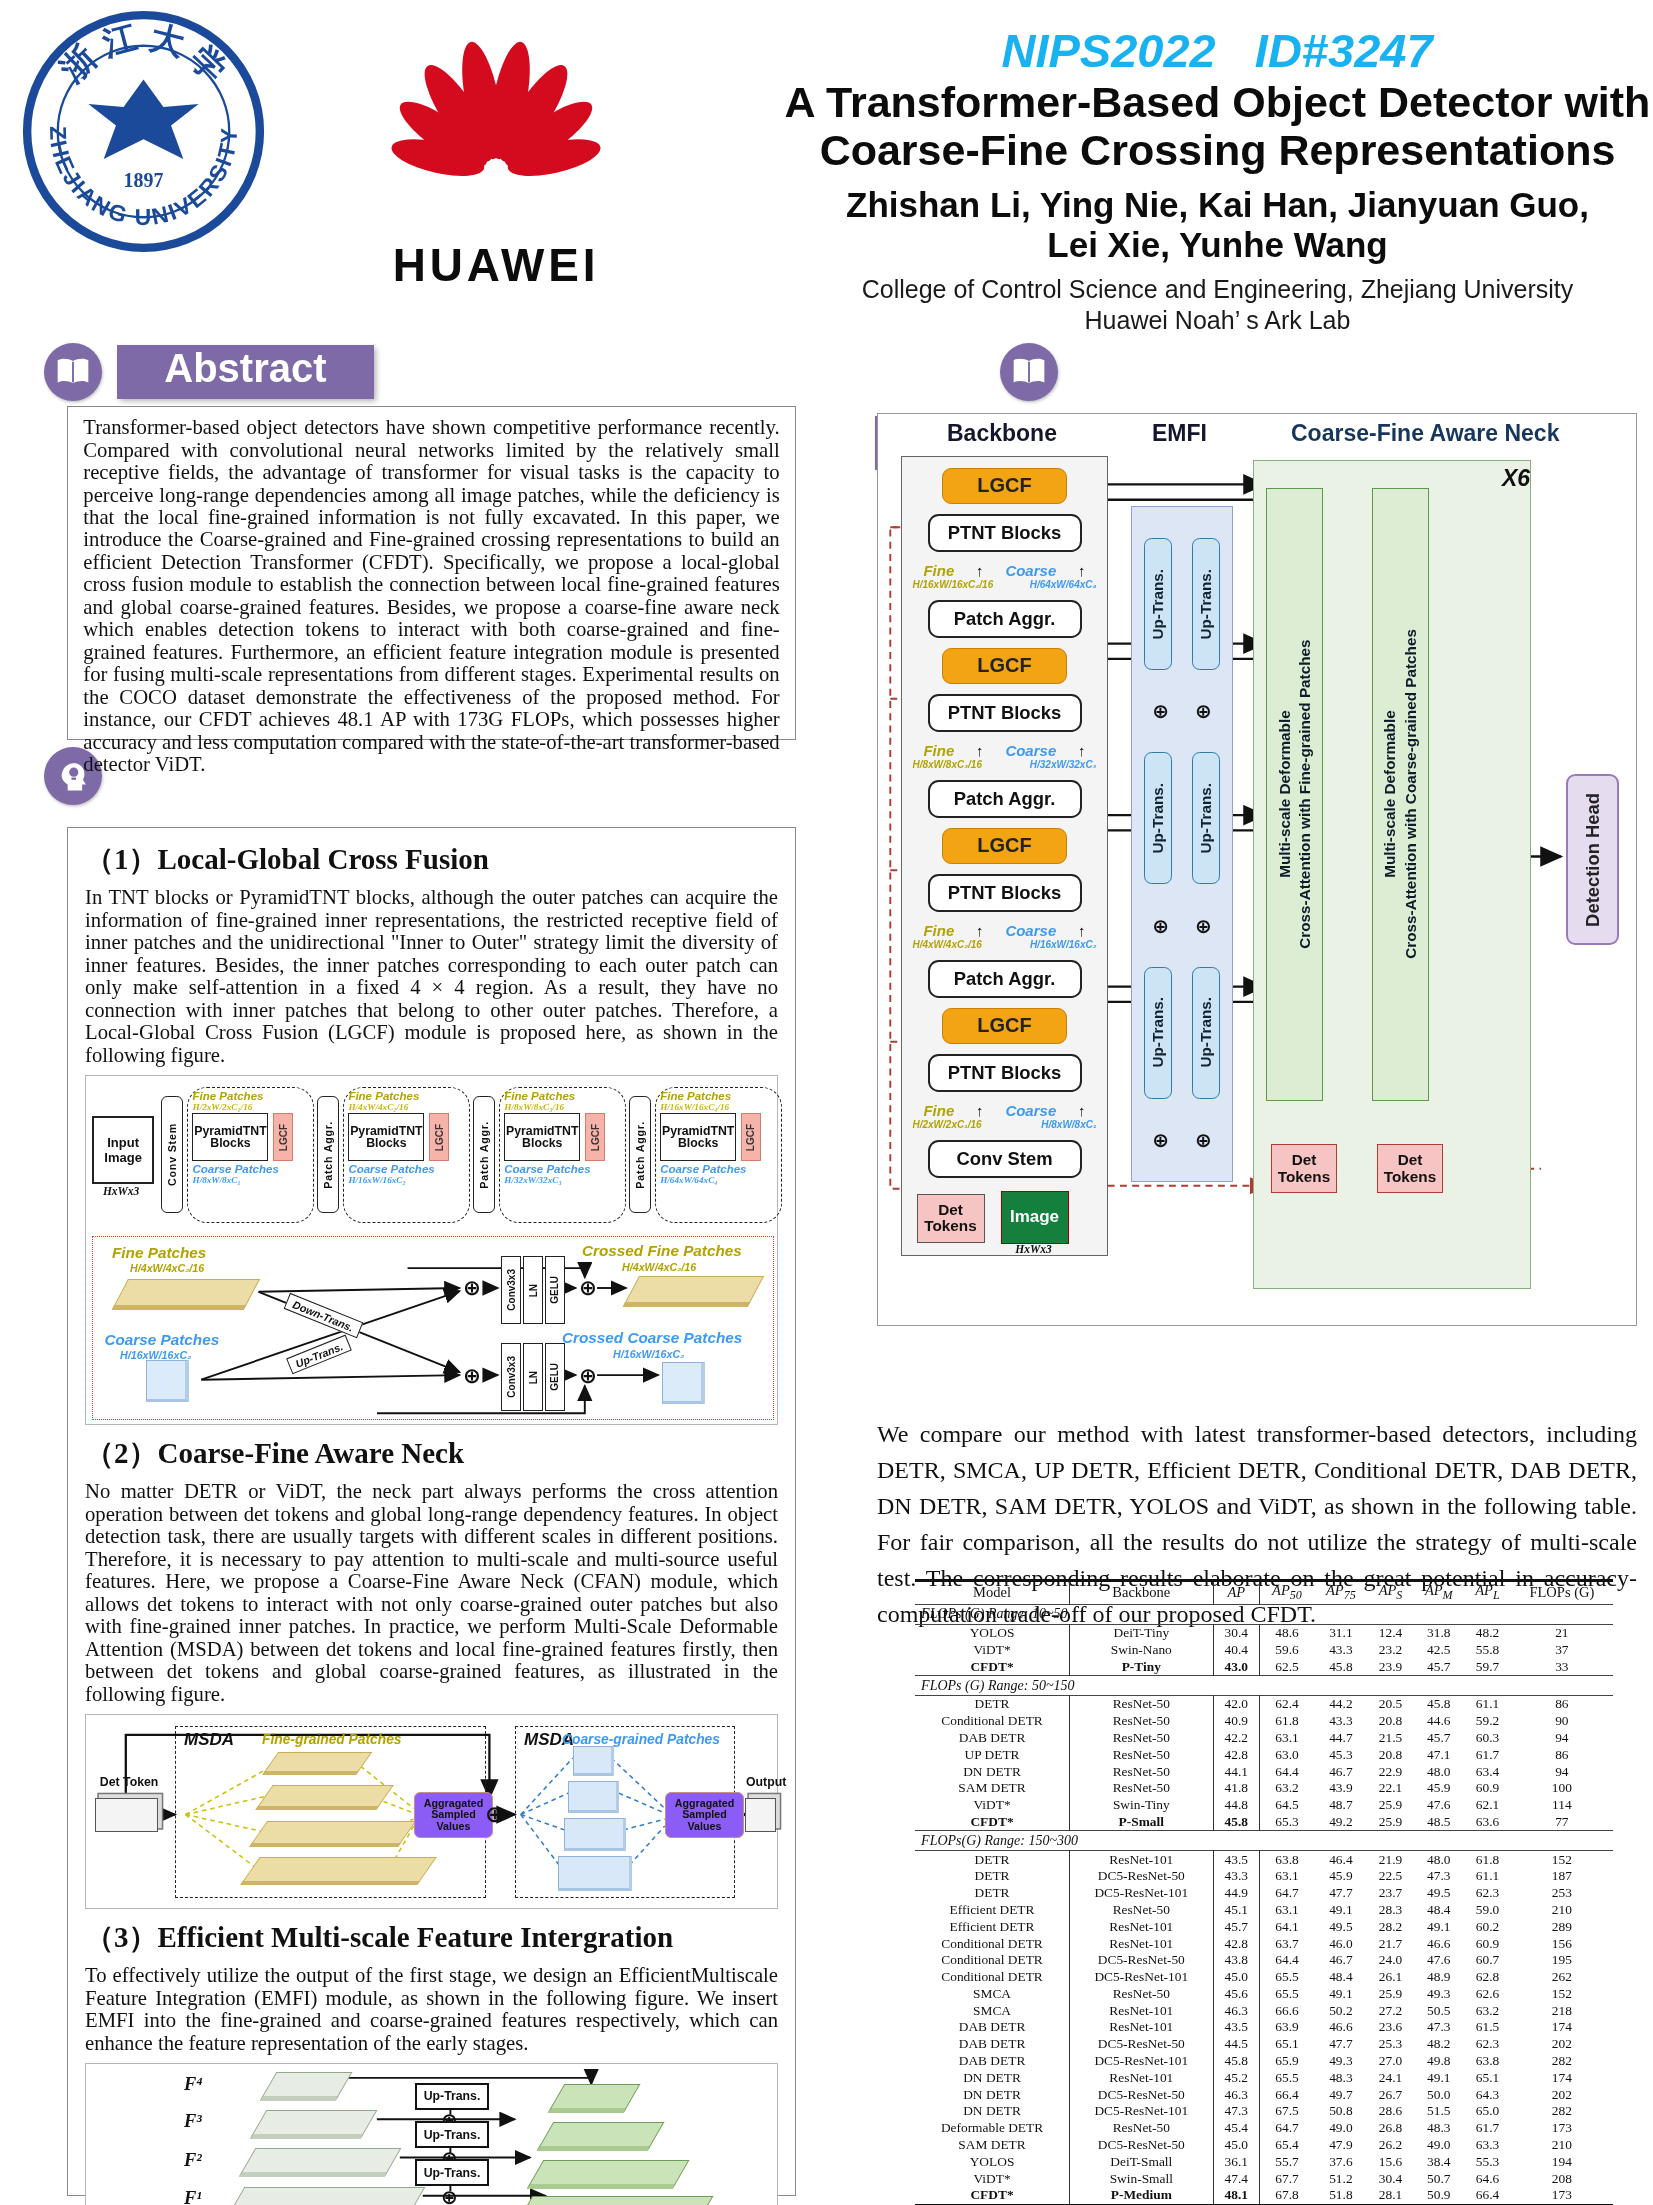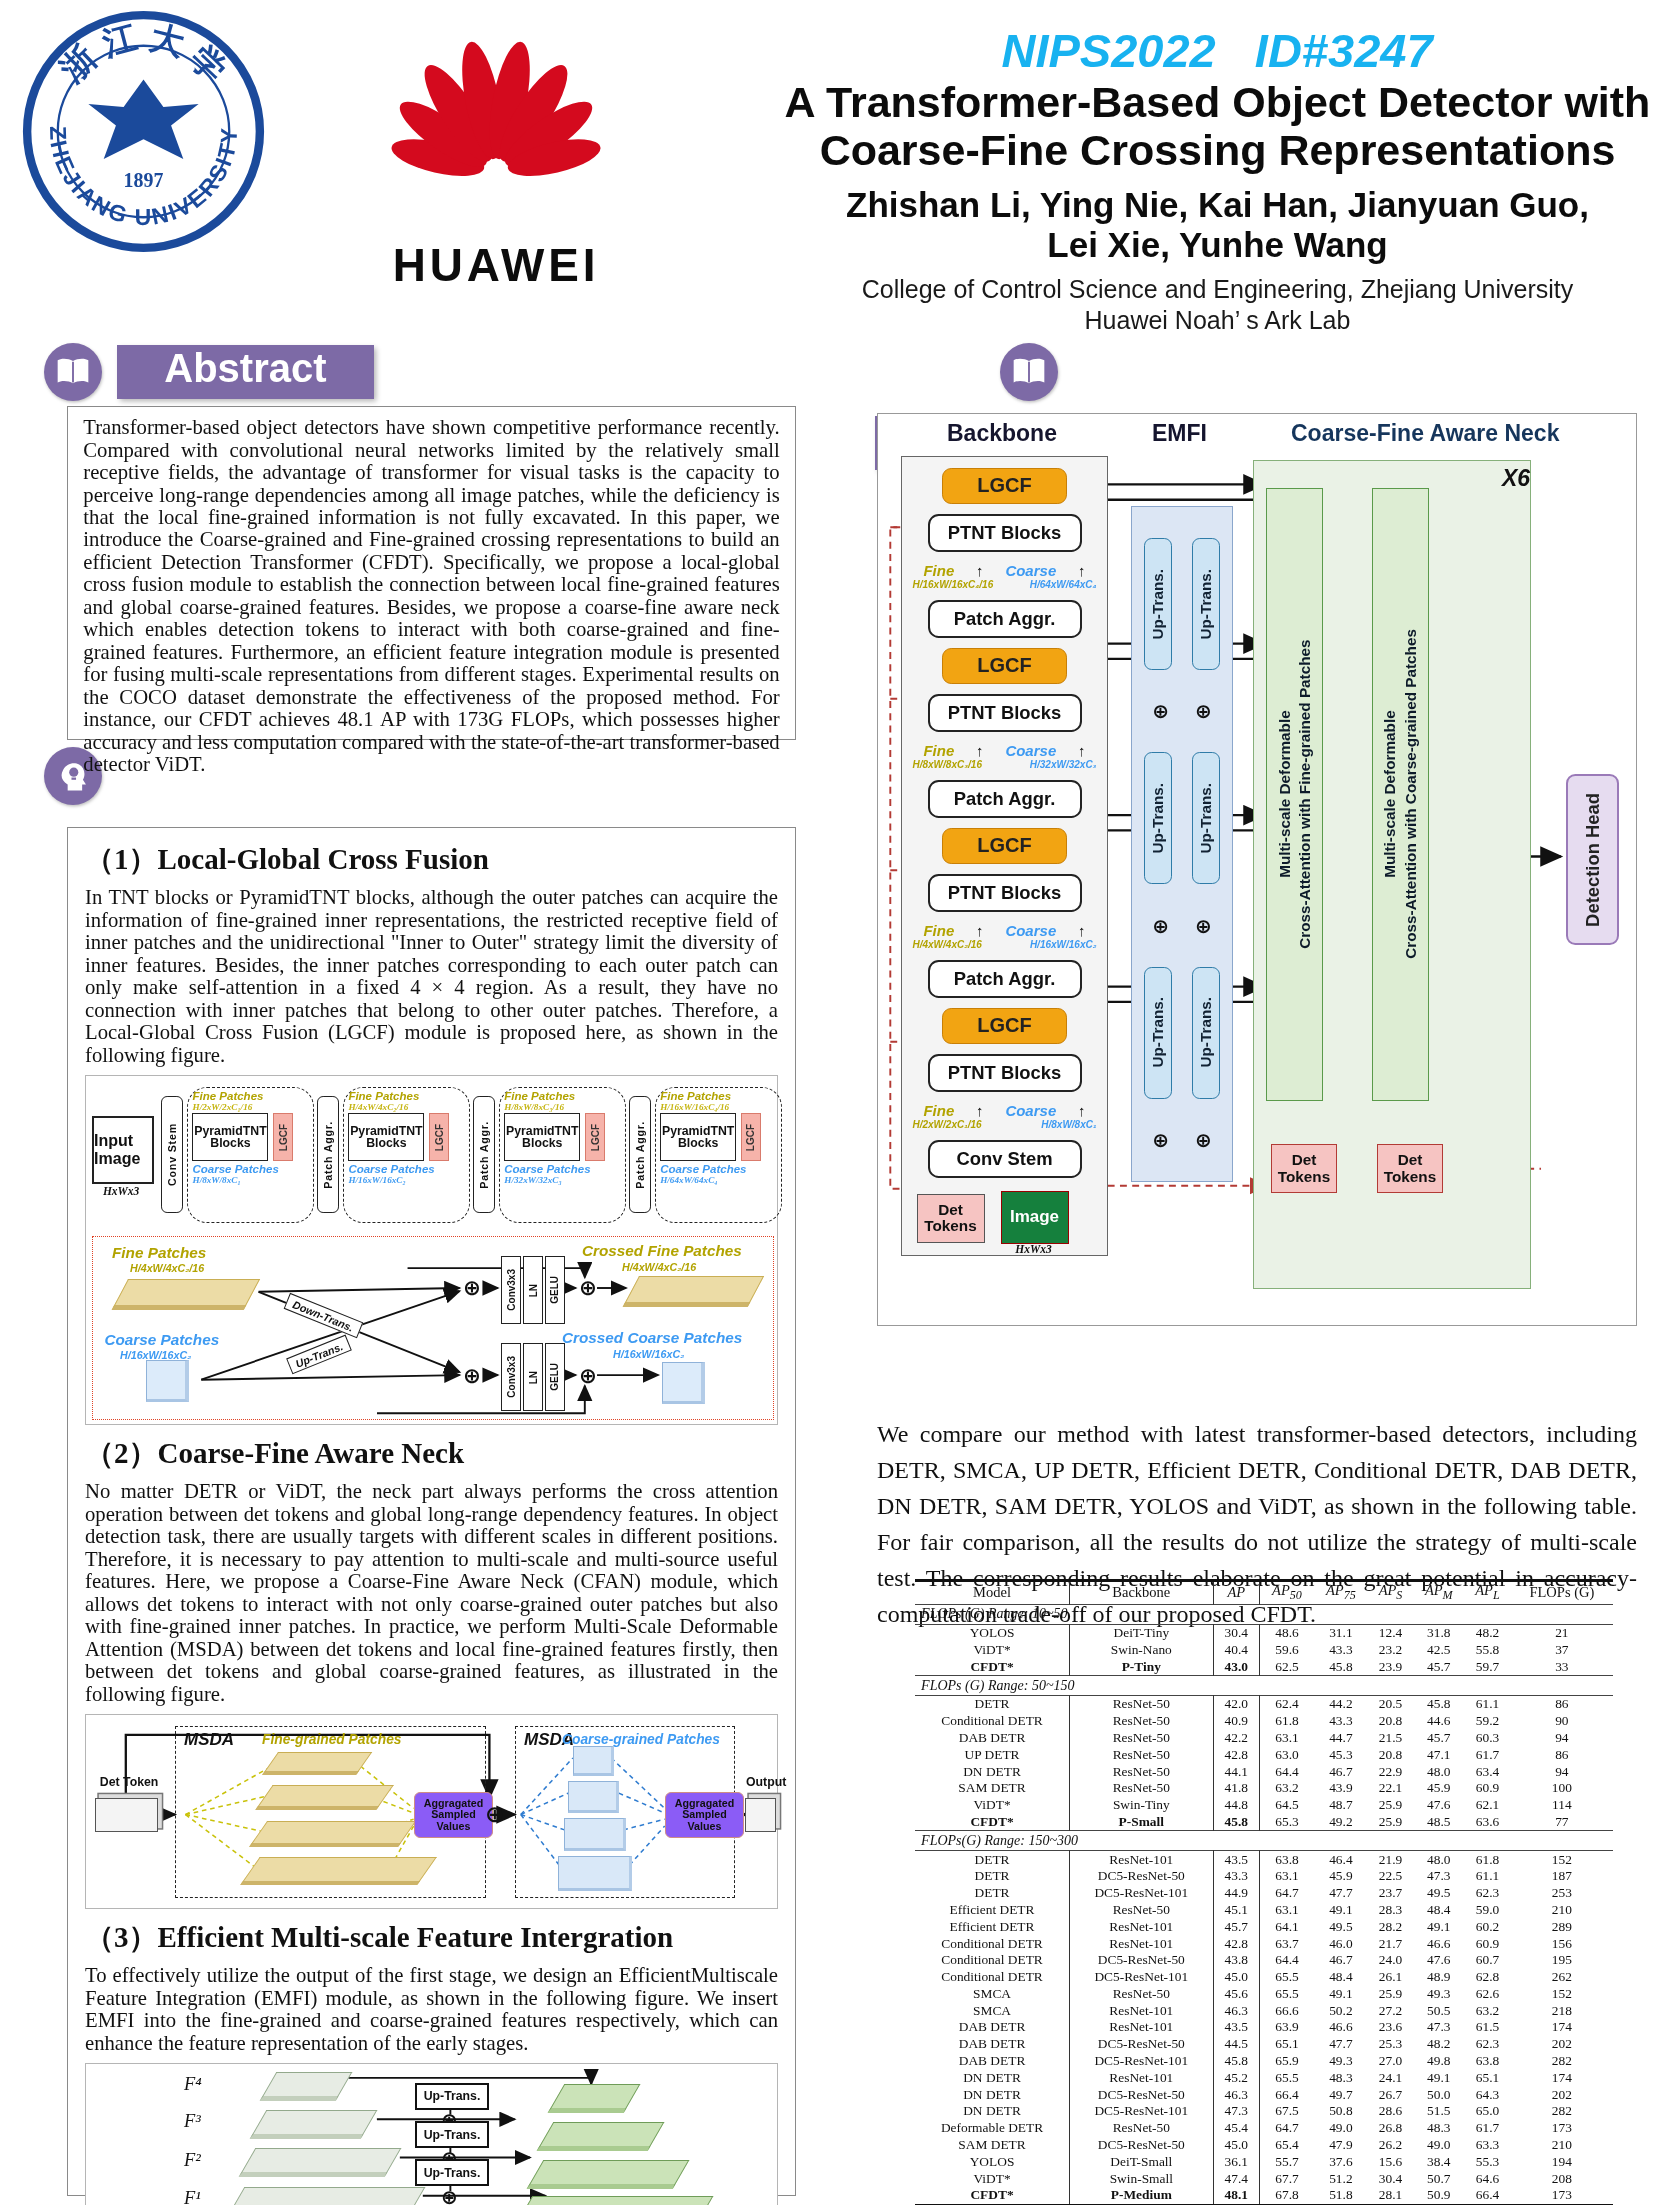--- a/index.html
+++ b/index.html
@@ -30,22 +30,22 @@
   .research-box{left:67px;top:827px;width:729px;height:1369px;padding:7.7px 17px;box-sizing:border-box;}
   .res-h{font-size:29px;font-weight:bold;margin:4.6px 0 6.1px 0;}
   .res-p{margin:0 0 9.2px 0;font-size:20.7px;line-height:1.085;text-align:justify;}
   .figwrap{position:relative;border:1.1px solid #b5b5b5;margin:0 0 9.2px 0;background:#fff;}
   
   .vtext{writing-mode:vertical-rl;transform:rotate(180deg);text-align:center;}
   .oplus{font-family:"DejaVu Sans",sans-serif;font-weight:bold;line-height:1;}
   
   .fig-pipeline{position:relative;height:157px;}
   .pl-input{position:absolute;left:6.1px;top:40px;width:58px;height:64px;border:2.3px solid #222;
-            display:flex;align-items:center;justify-content:center;
-            font-size:16px;font-weight:bold;font-family:"Liberation Sans",sans-serif;}
+            display:flex;align-items:center;justify-content:center;text-align:center;
+            font-size:13px;font-weight:bold;font-family:"Liberation Sans",sans-serif;}
   .pl-inputdim{position:absolute;left:6.1px;top:109px;width:58px;text-align:center;font-size:11.5px;font-style:italic;font-weight:bold;}
   .pl-row{position:absolute;left:72px;top:0;display:flex;align-items:center;height:157px;}
   .pl-vert{width:20px;height:115px;border:1.9px solid #222;border-radius:6.1px;background:#fff;
            font-family:"Liberation Sans",sans-serif;font-weight:bold;font-size:10.7px;letter-spacing:0.8px;
            display:flex;align-items:center;justify-content:center;margin:0 3.8px 0 3.1px;}
   .pl-stage{width:127px;height:136px;border:1.9px dashed #222;border-radius:20px;padding:2.3px 4.6px;box-sizing:border-box;}
   .pl-fine{color:#b2a300;font-weight:bold;font-style:italic;font-size:11.5px;font-family:"Liberation Sans",sans-serif;}
   .pl-finedim{color:#c5b410;font-weight:bold;font-style:italic;font-size:9.2px;}
   .pl-coarse{color:#3d9af2;font-weight:bold;font-style:italic;font-size:11.5px;font-family:"Liberation Sans",sans-serif;}
   .pl-coarsedim{color:#3d9af2;font-weight:bold;font-style:italic;font-size:9.2px;}
@@ -72,21 +72,21 @@
   .msda-title{position:absolute;font-weight:bold;font-style:italic;font-size:17px;font-family:"Liberation Sans",sans-serif;}
   .agg{position:absolute;width:77px;height:44px;background:#8b5cf6;border:1.5px solid #cf8c84;border-radius:6.1px;
        display:flex;align-items:center;justify-content:center;text-align:center;font-size:10.7px;font-weight:bold;
        font-family:"Liberation Sans",sans-serif;line-height:1.1;}
   .tok3d{position:absolute;width:61px;height:32px;background:#f4f4f4;border:1.5px solid #555;box-shadow:3.8px -3.8px 0 #ddd,3.8px -3.8px 0 1.5px #777;}
   .toklab{position:absolute;font-size:12.3px;font-weight:bold;font-family:"Liberation Sans",sans-serif;}
   .mslab{position:absolute;background:#ecdca6;border:1.5px solid #c9ae54;transform:skewX(-35deg);border-bottom:4.6px solid #cdb469;}
   .mcube{position:absolute;background:#d9e8f8;border:1.5px solid #8fb2d9;border-right:3.8px solid #b3cce8;border-bottom:3.1px solid #a9c5e4;}
   
   .fig-emfi{position:relative;height:161px;}
-  .flab{position:absolute;font-weight:normal;font-style:italic;font-size:18.4px;}
+  .flab{position:absolute;font-weight:bold;font-style:italic;font-size:18.4px;}
   .gslab{position:absolute;background:#e7ece4;border:1.5px solid #93a98c;border-bottom:5.4px solid #c3cfbc;transform:skewX(-30deg);}
   .grslab{position:absolute;background:#cbe3b8;border:1.5px solid #6f9c58;border-bottom:5.4px solid #a9cb90;transform:skewX(-30deg);}
   .uptr{position:absolute;width:70px;height:23px;background:#fff;border:2.3px solid #111;display:flex;align-items:center;justify-content:center;
         font-size:12.3px;font-weight:bold;font-family:"Liberation Sans",sans-serif;}
   
   .framework-box{position:absolute;left:877px;top:413px;width:758px;height:911px;border:1.5px solid #999;background:#fff;}
   .fw-colhead{position:absolute;font-family:"Liberation Sans",sans-serif;font-weight:bold;font-size:23px;color:#15152e;}
   .fw-backbone{position:absolute;left:23px;top:42px;width:207px;height:800px;background:#f4f4f4;border:1.5px solid #666;
                display:flex;flex-direction:column;align-items:center;gap:10px;padding:10.7px 0;box-sizing:border-box;}
   .bb-lgcf{width:123px;height:34px;background:#f2a412;border:1.5px solid #c87f06;border-radius:9.2px;flex:0 0 auto;

